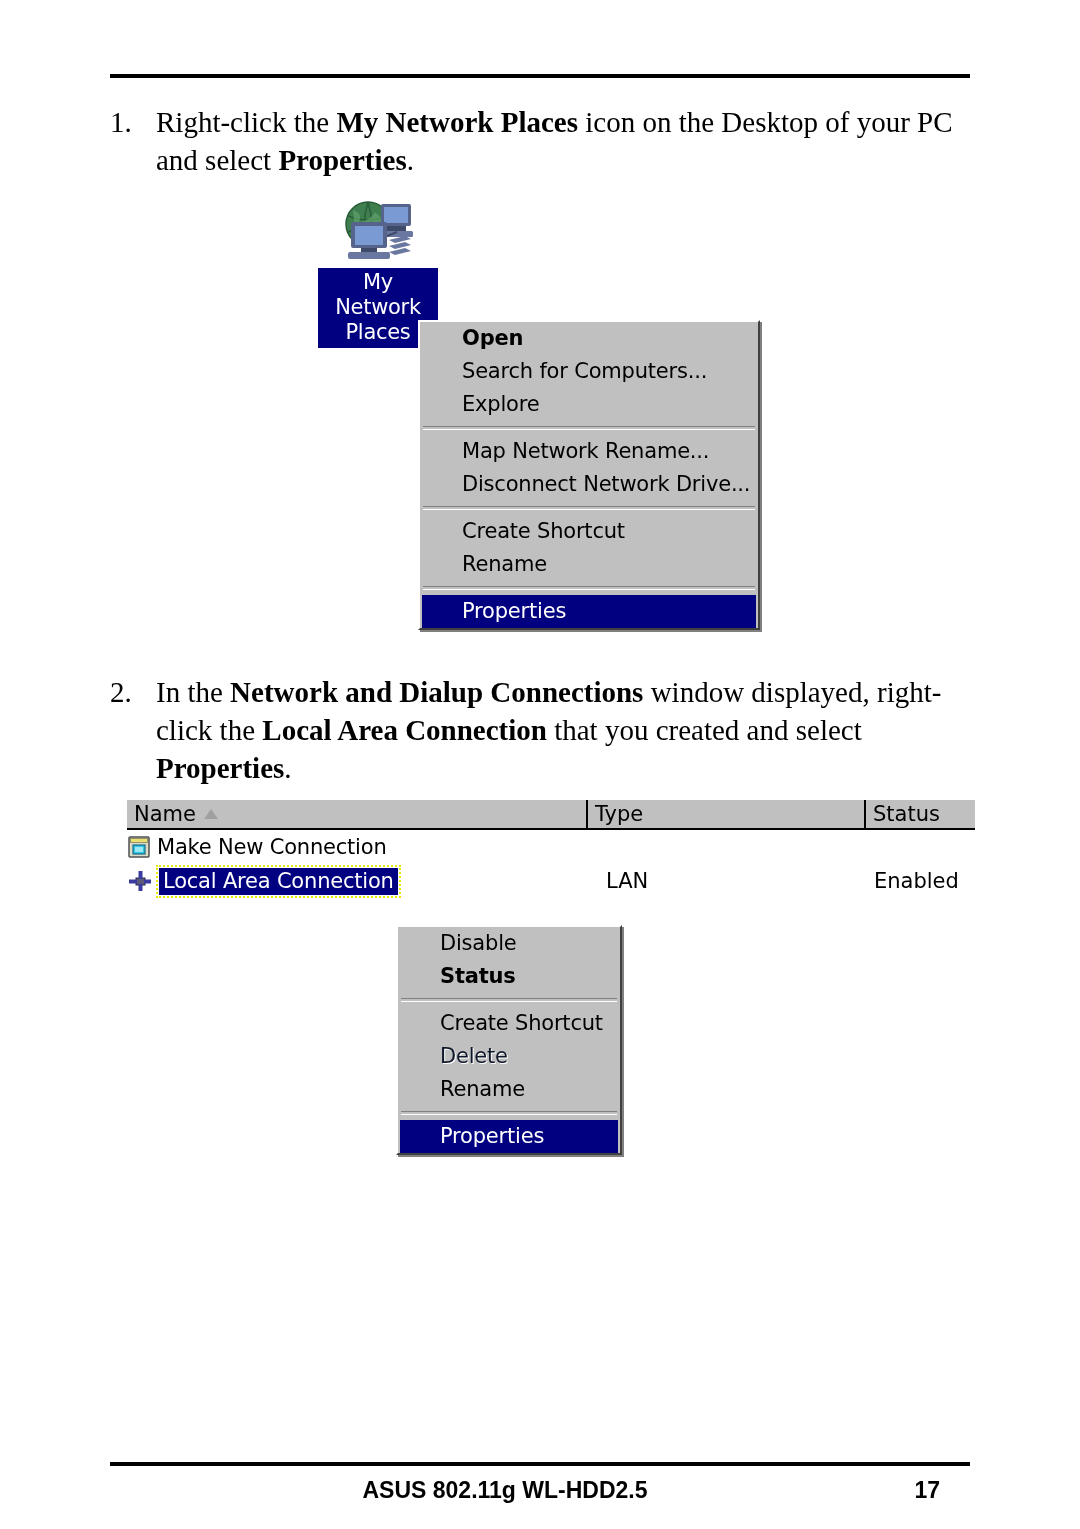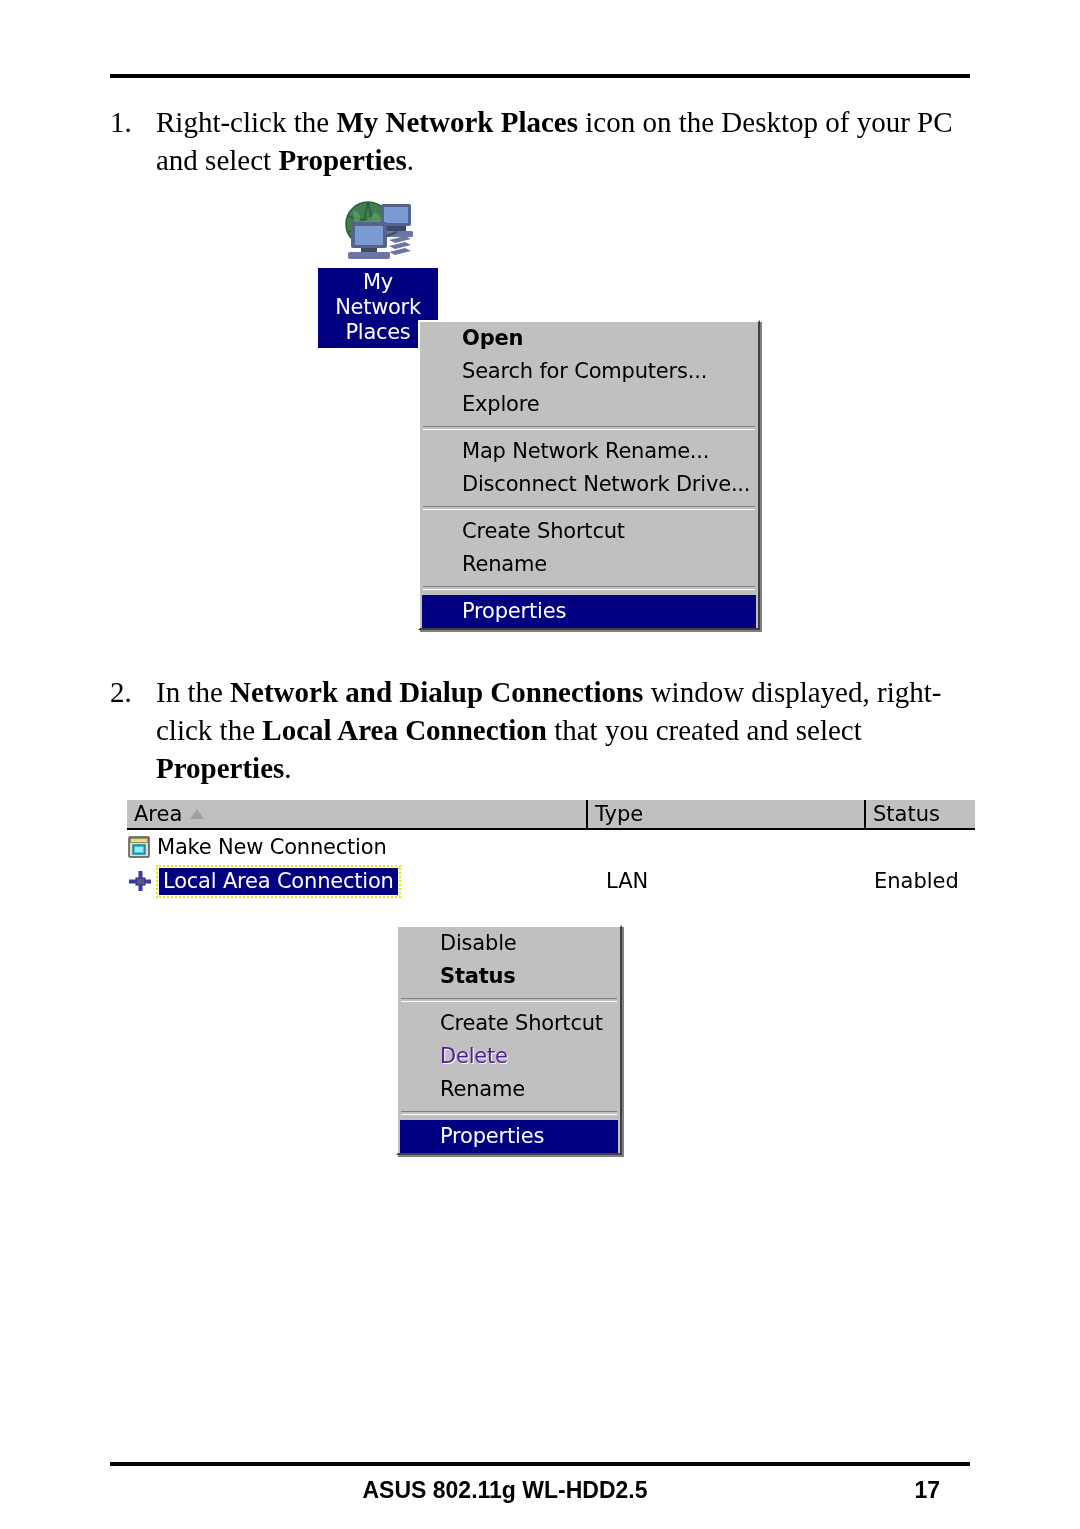--- a/index.html
+++ b/index.html
@@ -68,21 +68,21 @@
   .win-menu .mi {
     font-size: 21px;
     line-height: 33px;
     height: 33px;
     padding-left: 42px;
     color: #000000;
     white-space: nowrap;
     letter-spacing: -0.2px;
   }
   .win-menu .mi.bold   { font-weight: bold; }
-  .win-menu .mi.dim    { color: #4c1d95; text-shadow: 1px 1px 0 #ffffff; }
+  .win-menu .mi.dim    { color: #0f172a; text-shadow: 1px 1px 0 #ffffff; }
   .win-menu .mi.sel    { background: #000080; color: #ffffff; margin: 0 2px; padding-left: 40px; }
   .win-menu .sep {
     height: 2px;
     margin: 5px 3px 5px 3px;
     border-top: 1px solid #808080;
     border-bottom: 1px solid #ffffff;
   }
 
   
   #desktop-icon {
@@ -226,21 +226,21 @@
   </div>
 
 <div class="step" id="step-2">
   <span class="num">2.</span>
   <span class="body"><span>In the </span><b>Network and Dialup Connections</b><span> window displayed, right-click the </span><b>Local Area Connection</b><span> that you created and select </span><b>Properties</b><span>.</span></span>
 </div>
 
 <div id="conn-list">
   <div id="conn-head">
     <div class="hcell c-name">
-      <span>Area</span>
+      <span>Name</span>
       <span class="sort-tri"></span>
     </div>
     <div class="hcell c-type">
       <span>Type</span>
     </div>
     <div class="hcell c-status">
       <span>Status</span>
     </div>
   </div>
 

